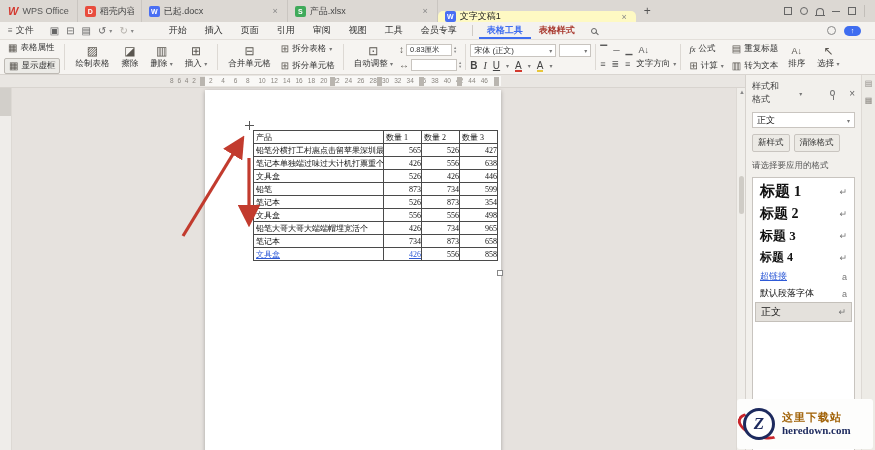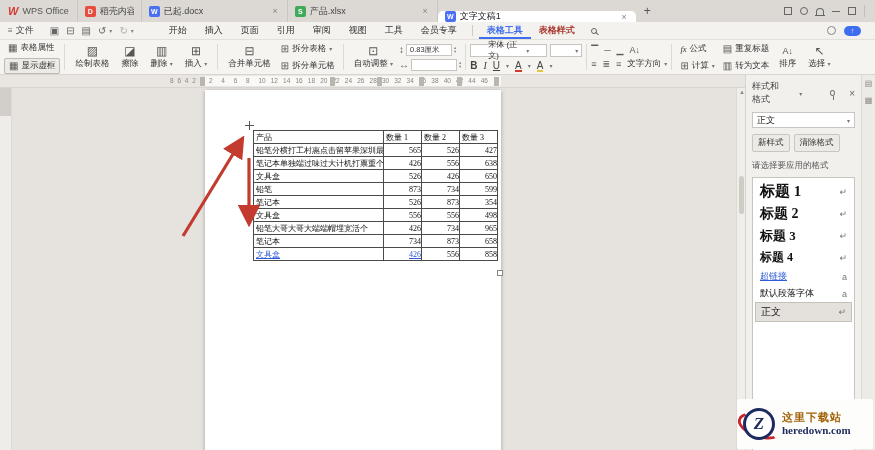--- a/index.html
+++ b/index.html
@@ -6,21 +6,21 @@
   body { font-family: "Liberation Sans", sans-serif; }
   #app { position: relative; width: 875px; height: 450px; overflow: hidden; background: #e7e3df; font-size: 9px; color: #333; }
 
   
   .titlebar { position: absolute; top:0; left:0; right:0; height:22px; background:#dcd8d3; display:flex; align-items:stretch; }
   .brand { display:flex; align-items:center; gap:4px; padding:0 8px; border-right:1px solid #cac6c1; }
   .wlogo { color:#d43a31; font-weight:bold; font-size:11px; font-style:italic; }
   .brand-name { font-size:9px; color:#555; }
   .tabs { display:flex; align-items:stretch; }
   .tab { display:flex; align-items:center; gap:4px; padding:0 7px; border-right:1px solid #cac6c1; color:#444; position:relative; }
-  .tab.active { background:#ffffff; border-radius:5px 5px 0 0; border-right:none; color:#222;margin-top:11px; }
+  .tab.active { background:#fef9c3; border-radius:5px 5px 0 0; border-right:none; color:#222;margin-top:11px; }
   .ficon { width:11px; height:11px; border-radius:2px; color:#fff; font-size:7px; font-weight:bold; display:flex; align-items:center; justify-content:center; flex:0 0 auto; }
   .ficon.docer { background:#e84c3d; }
   .ficon.writer { background:#4a6ff3; }
   .ficon.sheet { background:#3faa5a; }
   .tlabel { white-space:nowrap; overflow:hidden; font-size:9px; flex:1; }
   .tclose { color:#888; font-size:9px; padding:0 2px; }
   .newtab { display:flex; align-items:center; padding:0 8px; font-size:12px; color:#555; }
   .wincontrols { margin-left:auto; display:flex; align-items:center; gap:8px; padding-right:10px; color:#555; }
   .ic-sq { width:8px; height:8px; border:1px solid #666; }
   .ic-sq2 { width:8px; height:8px; border:1px solid #666; border-radius:50%; }
@@ -54,21 +54,21 @@
   .sbtn { display:flex; align-items:center; gap:3px; font-size:8.5px; color:#333; padding:1px 4px; white-space:nowrap; }
   .sbtn.pressed { border:1px solid #bdb9b3; background:#ecebe7; border-radius:2px; }
   .vbtn { display:flex; flex-direction:column; align-items:center; justify-content:center; padding:0 6px; font-size:8.5px; color:#333; white-space:nowrap; }
   .gicon { font-size:12px; line-height:14px; height:14px; color:#5a5650; }
   .gicon.sm { font-size:10px; line-height:10px; height:10px; }
   .caret { font-size:6px; color:#777; }
   .fld { display:flex; align-items:center; gap:2px; }
   .fbox { width:46px; height:12px; background:#fff; border:1px solid #c8c4bf; font-size:7.5px; display:flex; align-items:center; padding:0 3px; color:#333; }
   .spin { display:flex; flex-direction:column; line-height:4px; font-size:4.5px; color:#888; }
   .fontrow { display:flex; align-items:center; gap:3px; }
-  .fontbox { width:77px; height:13px; background:#fff; border:1px solid #c8c4bf; font-size:8px; display:flex; align-items:center; justify-content:space-between; padding:0 17px; }
+  .fontbox { width:86px; height:13px; background:#fff; border:1px solid #c8c4bf; font-size:8px; display:flex; align-items:center; justify-content:space-between; padding:0 3px; }
   .sizebox { width:32px; height:13px; background:#fff; border:1px solid #c8c4bf; display:flex; align-items:center; justify-content:flex-end; padding:0 3px; }
   .charbtns { display:flex; align-items:center; gap:6px; font-size:10px; color:#444; }
   .bld { font-weight:bold; }
   .ita { font-style:italic; font-family:"Liberation Serif", serif; }
   .und { text-decoration:underline; }
   .fcol { position:relative; }
   .fcol::after { content:''; position:absolute; left:0; right:0; bottom:-1px; height:2px; background:#d23a2e; }
   .hlt { position:relative; }
   .hlt::after { content:''; position:absolute; left:0; right:0; bottom:-1px; height:2px; background:#e8c63a; }
   .alignrow { display:flex; align-items:center; gap:6px; font-size:9px; color:#555; }
@@ -414,21 +414,21 @@
               <tr>
                 <td>笔记本单独端过味过大计机打票重个固解放</td>
                 <td class="num">426</td>
                 <td class="num">556</td>
                 <td class="num">638</td>
               </tr>
               <tr>
                 <td>文具盒</td>
                 <td class="num">526</td>
                 <td class="num">426</td>
-                <td class="num">650</td>
+                <td class="num">446</td>
               </tr>
               <tr>
                 <td>铅笔</td>
                 <td class="num">873</td>
                 <td class="num">734</td>
                 <td class="num">599</td>
               </tr>
               <tr>
                 <td>笔记本</td>
                 <td class="num">526</td>

